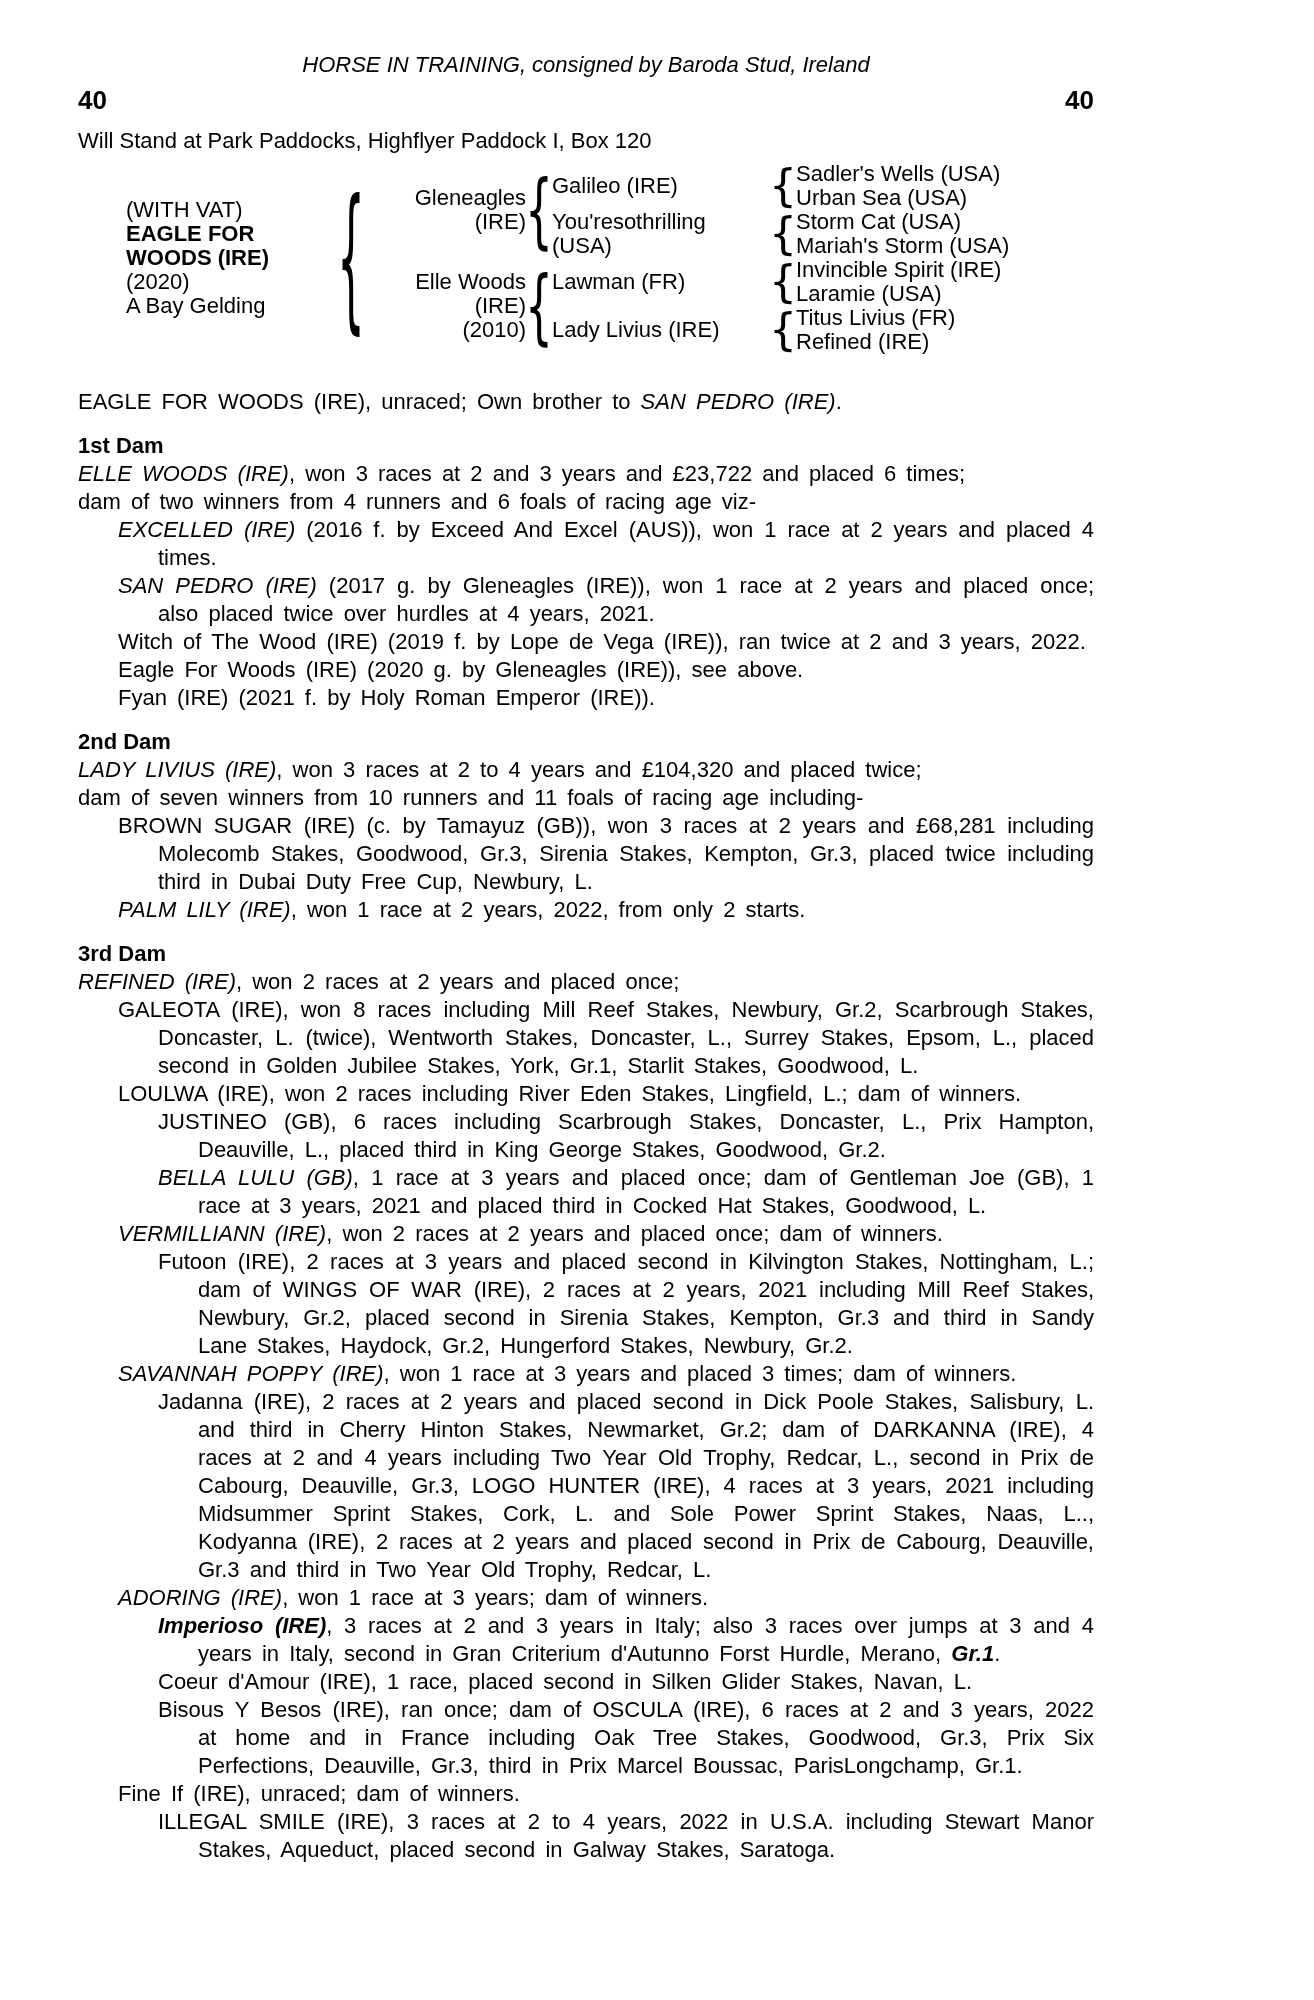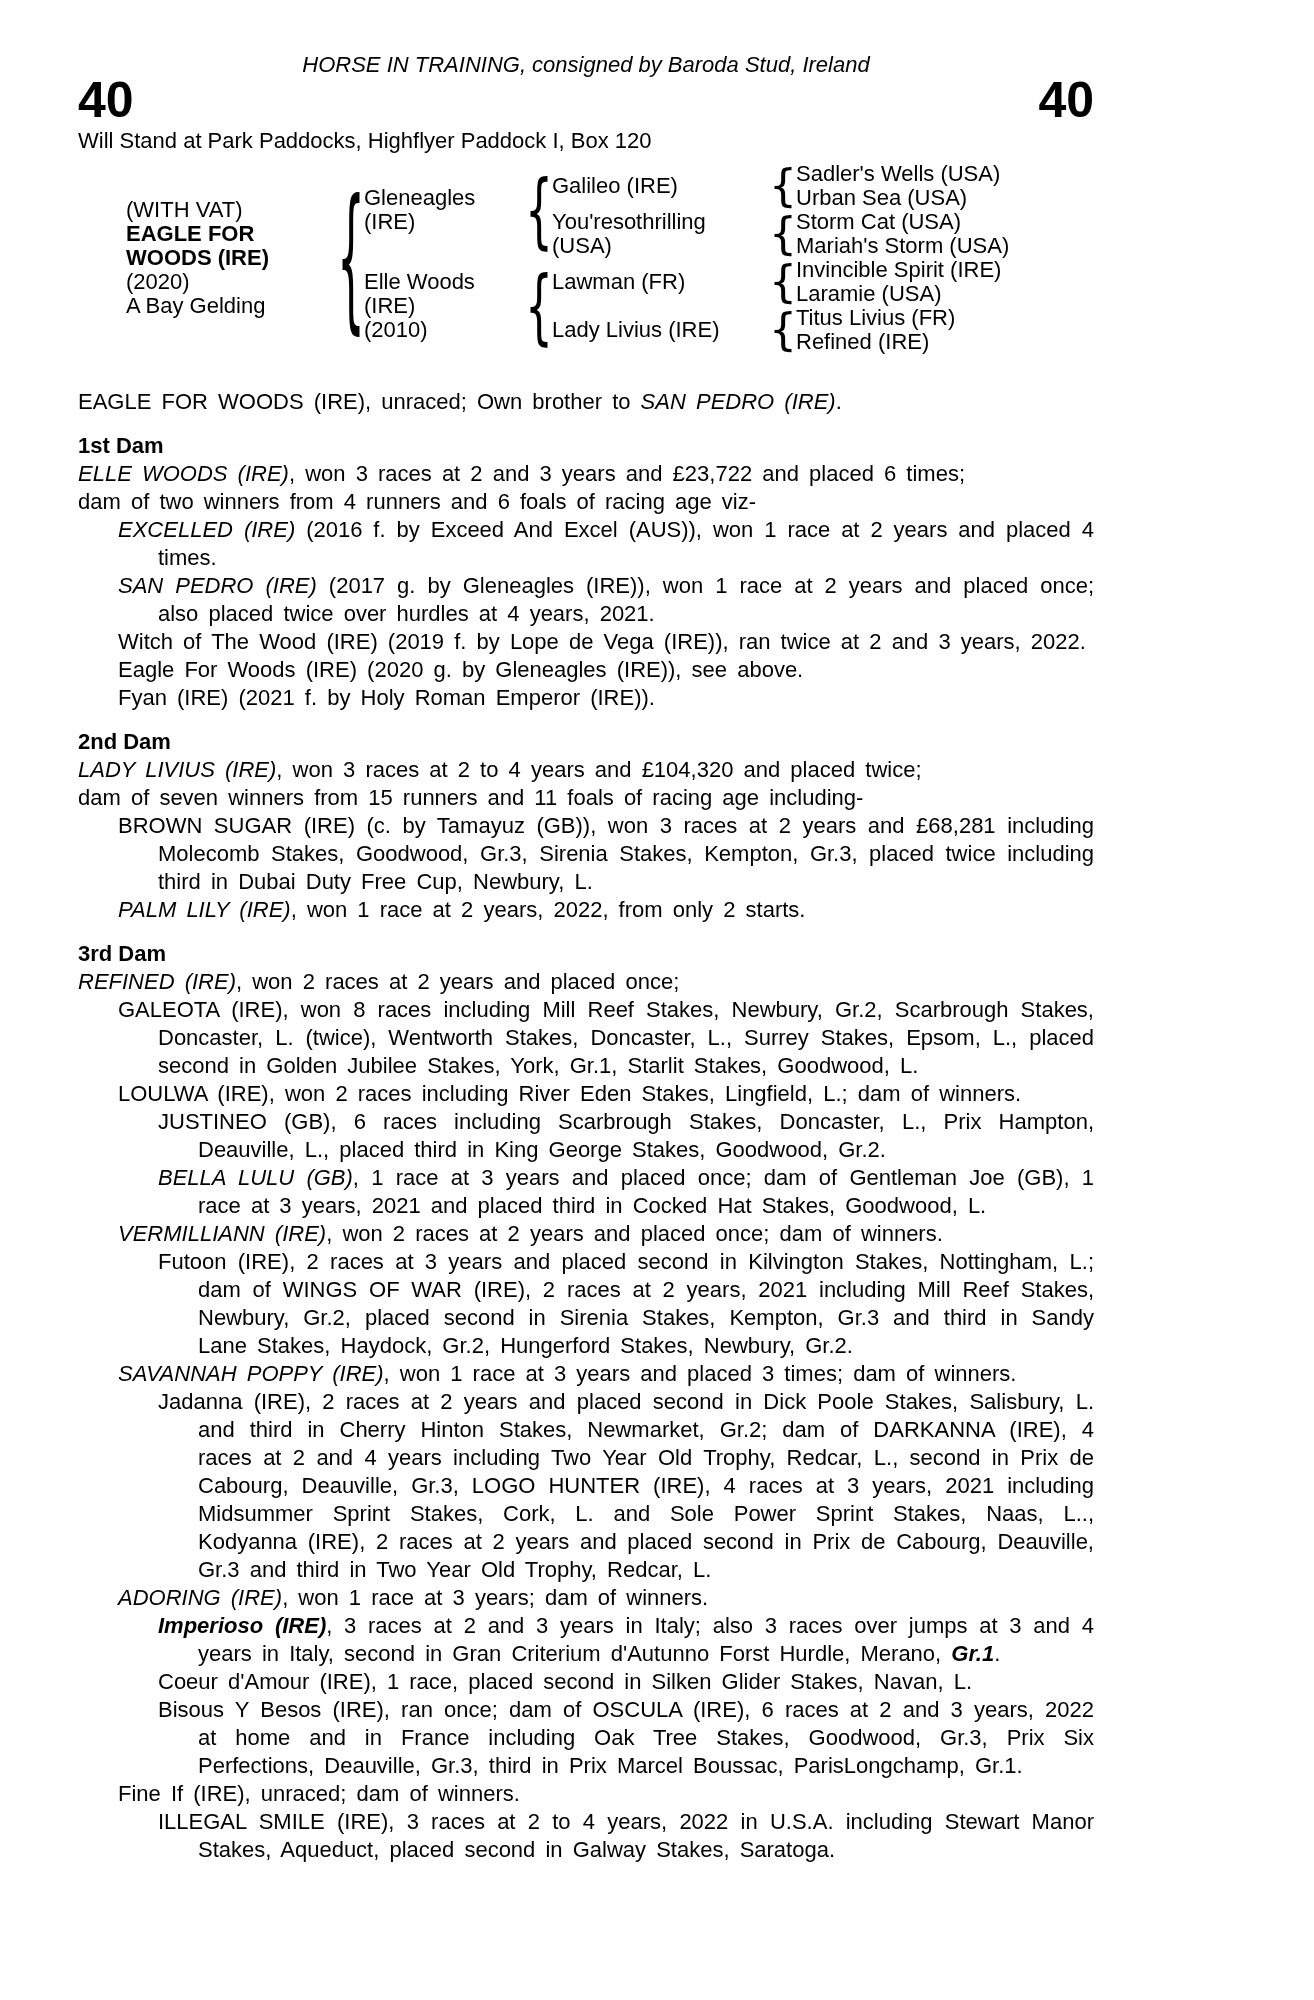--- a/index.html
+++ b/index.html
@@ -5,30 +5,30 @@
   html,body{margin:0;padding:0;}
   body{
     width:1314px;height:2000px;overflow:hidden;
     background:#ffffff;color:#000000;
     font-family:"Liberation Sans","DejaVu Sans",sans-serif;
     font-size:22px;
   }
   .page{box-sizing:border-box;width:1172px;height:2000px;padding:52px 78px 0 78px;border-radius:6px;}
   .consignor{font-style:italic;text-align:center;font-size:22px;line-height:26px;}
   .lot-row{display:flex;justify-content:space-between;align-items:baseline;margin-top:2px;}
-  .lot{font-weight:bold;font-size:50px;line-height:40px;}
+  .lot{font-weight:bold;font-size:26px;line-height:40px;}
   .stand{font-weight:normal;font-size:22px;line-height:26px;margin-top:8px;}
 
   
   .pedigree{display:flex;align-items:center;margin-top:6px;height:196px;}
   .ped-left{flex:0 0 212px;width:212px;line-height:24px;margin-left:48px;}
   .ped-bold{font-weight:bold;}
   .gen-col{display:flex;flex-direction:column;}
   .gen1-cell{display:flex;align-items:center;height:96px;}
-  .gen1-name{flex:0 0 162px;width:162px;line-height:24px;}
+  .gen1-name{flex:0 0 162px;width:162px;line-height:24px;text-align:right;}
   .gen2-cell{display:flex;align-items:center;height:48px;}
   .gen2-name{flex:0 0 218px;width:218px;line-height:24px;}
   .gen3{display:flex;flex-direction:column;justify-content:center;line-height:24px;}
   .brace{flex:0 0 26px;width:26px;display:flex;align-items:center;justify-content:center;overflow:visible;}
   .brace span{display:inline-block;font-family:"DejaVu Sans",sans-serif;font-weight:400;font-size:44px;line-height:1;transform-origin:center;}
   .b-sm span{transform:scaleY(1.0);}
   .b-md span{transform:scaleY(1.85);}
   .b-lg span{transform:scaleY(3.55);}
 
   
@@ -140,21 +140,21 @@
       <div class="heading">1st Dam</div>
       <div class="para i0"><span class="s-i">ELLE WOODS (IRE)</span><span class="s-n">, </span><span class="s-b">won</span><span class="s-n"> 3 races at 2 and 3 years and £23,722 and placed 6 times;</span></div>
       <div class="para i0"><span class="s-n">dam of </span><span class="s-b">two winners</span><span class="s-n"> from 4 runners and 6 foals of racing age viz-</span></div>
       <div class="para i1"><span class="s-i">EXCELLED (IRE)</span><span class="s-n"> (2016 f. by Exceed And Excel (AUS)), won 1 race at 2 years and placed 4 times.</span></div>
       <div class="para i1"><span class="s-i">SAN PEDRO (IRE)</span><span class="s-n"> (2017 g. by Gleneagles (IRE)), won 1 race at 2 years and placed once; also placed twice over hurdles at 4 years, 2021.</span></div>
       <div class="para i1"><span class="s-n">Witch of The Wood (IRE) (2019 f. by Lope de Vega (IRE)), ran twice at 2 and 3 years, 2022.</span></div>
       <div class="para i1"><span class="s-n">Eagle For Woods (IRE) (2020 g. by Gleneagles (IRE)), see above.</span></div>
       <div class="para i1"><span class="s-n">Fyan (IRE) (2021 f. by Holy Roman Emperor (IRE)).</span></div>
       <div class="heading">2nd Dam</div>
       <div class="para i0"><span class="s-i">LADY LIVIUS (IRE)</span><span class="s-n">, </span><span class="s-b">won</span><span class="s-n"> 3 races at 2 to 4 years and £104,320 and placed twice;</span></div>
-      <div class="para i0"><span class="s-n">dam of </span><span class="s-b">seven winners</span><span class="s-n"> from 15 runners and 11 foals of racing age including-</span></div>
+      <div class="para i0"><span class="s-n">dam of </span><span class="s-b">seven winners</span><span class="s-n"> from 10 runners and 11 foals of racing age including-</span></div>
       <div class="para i1"><span class="s-b">BROWN SUGAR (IRE)</span><span class="s-n"> (c. by Tamayuz (GB)), won 3 races at 2 years and £68,281 including Molecomb Stakes, Goodwood, </span><span class="s-b">Gr.3</span><span class="s-n">, Sirenia Stakes, Kempton, </span><span class="s-b">Gr.3</span><span class="s-n">, placed twice including third in Dubai Duty Free Cup, Newbury, </span><span class="s-b">L.</span></div>
       <div class="para i1"><span class="s-i">PALM LILY (IRE)</span><span class="s-n">, won 1 race at 2 years, 2022, from only 2 starts.</span></div>
       <div class="heading">3rd Dam</div>
       <div class="para i0"><span class="s-i">REFINED (IRE)</span><span class="s-n">, </span><span class="s-b">won</span><span class="s-n"> 2 races at 2 years and placed once;</span></div>
       <div class="para i1"><span class="s-b">GALEOTA (IRE)</span><span class="s-n">, won 8 races including Mill Reef Stakes, Newbury, </span><span class="s-b">Gr.2</span><span class="s-n">, Scarbrough Stakes, Doncaster, </span><span class="s-b">L.</span><span class="s-n"> (twice), Wentworth Stakes, Doncaster, </span><span class="s-b">L.</span><span class="s-n">, Surrey Stakes, Epsom, </span><span class="s-b">L.</span><span class="s-n">, placed second in Golden Jubilee Stakes, York, </span><span class="s-b">Gr.1</span><span class="s-n">, Starlit Stakes, Goodwood, </span><span class="s-b">L.</span></div>
       <div class="para i1"><span class="s-b">LOULWA (IRE)</span><span class="s-n">, won 2 races including River Eden Stakes, Lingfield, </span><span class="s-b">L.</span><span class="s-n">; dam of winners.</span></div>
       <div class="para i2"><span class="s-b">JUSTINEO (GB)</span><span class="s-n">, 6 races including Scarbrough Stakes, Doncaster, </span><span class="s-b">L.</span><span class="s-n">, Prix Hampton, Deauville, </span><span class="s-b">L.</span><span class="s-n">, placed third in King George Stakes, Goodwood, </span><span class="s-b">Gr.2</span><span class="s-n">.</span></div>
       <div class="para i2"><span class="s-i">BELLA LULU (GB)</span><span class="s-n">, 1 race at 3 years and placed once; dam of </span><span class="s-b">Gentleman Joe (GB)</span><span class="s-n">, 1 race at 3 years, 2021 and placed third in Cocked Hat Stakes, Goodwood, </span><span class="s-b">L.</span></div>
       <div class="para i1"><span class="s-i">VERMILLIANN (IRE)</span><span class="s-n">, won 2 races at 2 years and placed once; dam of winners.</span></div>
       <div class="para i2"><span class="s-b">Futoon (IRE)</span><span class="s-n">, 2 races at 3 years and placed second in Kilvington Stakes, Nottingham, </span><span class="s-b">L.</span><span class="s-n">; dam of </span><span class="s-b">WINGS OF WAR (IRE)</span><span class="s-n">, 2 races at 2 years, 2021 including Mill Reef Stakes, Newbury, </span><span class="s-b">Gr.2</span><span class="s-n">, placed second in Sirenia Stakes, Kempton, </span><span class="s-b">Gr.3</span><span class="s-n"> and third in Sandy Lane Stakes, Haydock, </span><span class="s-b">Gr.2</span><span class="s-n">, Hungerford Stakes, Newbury, </span><span class="s-b">Gr.2</span><span class="s-n">.</span></div>

